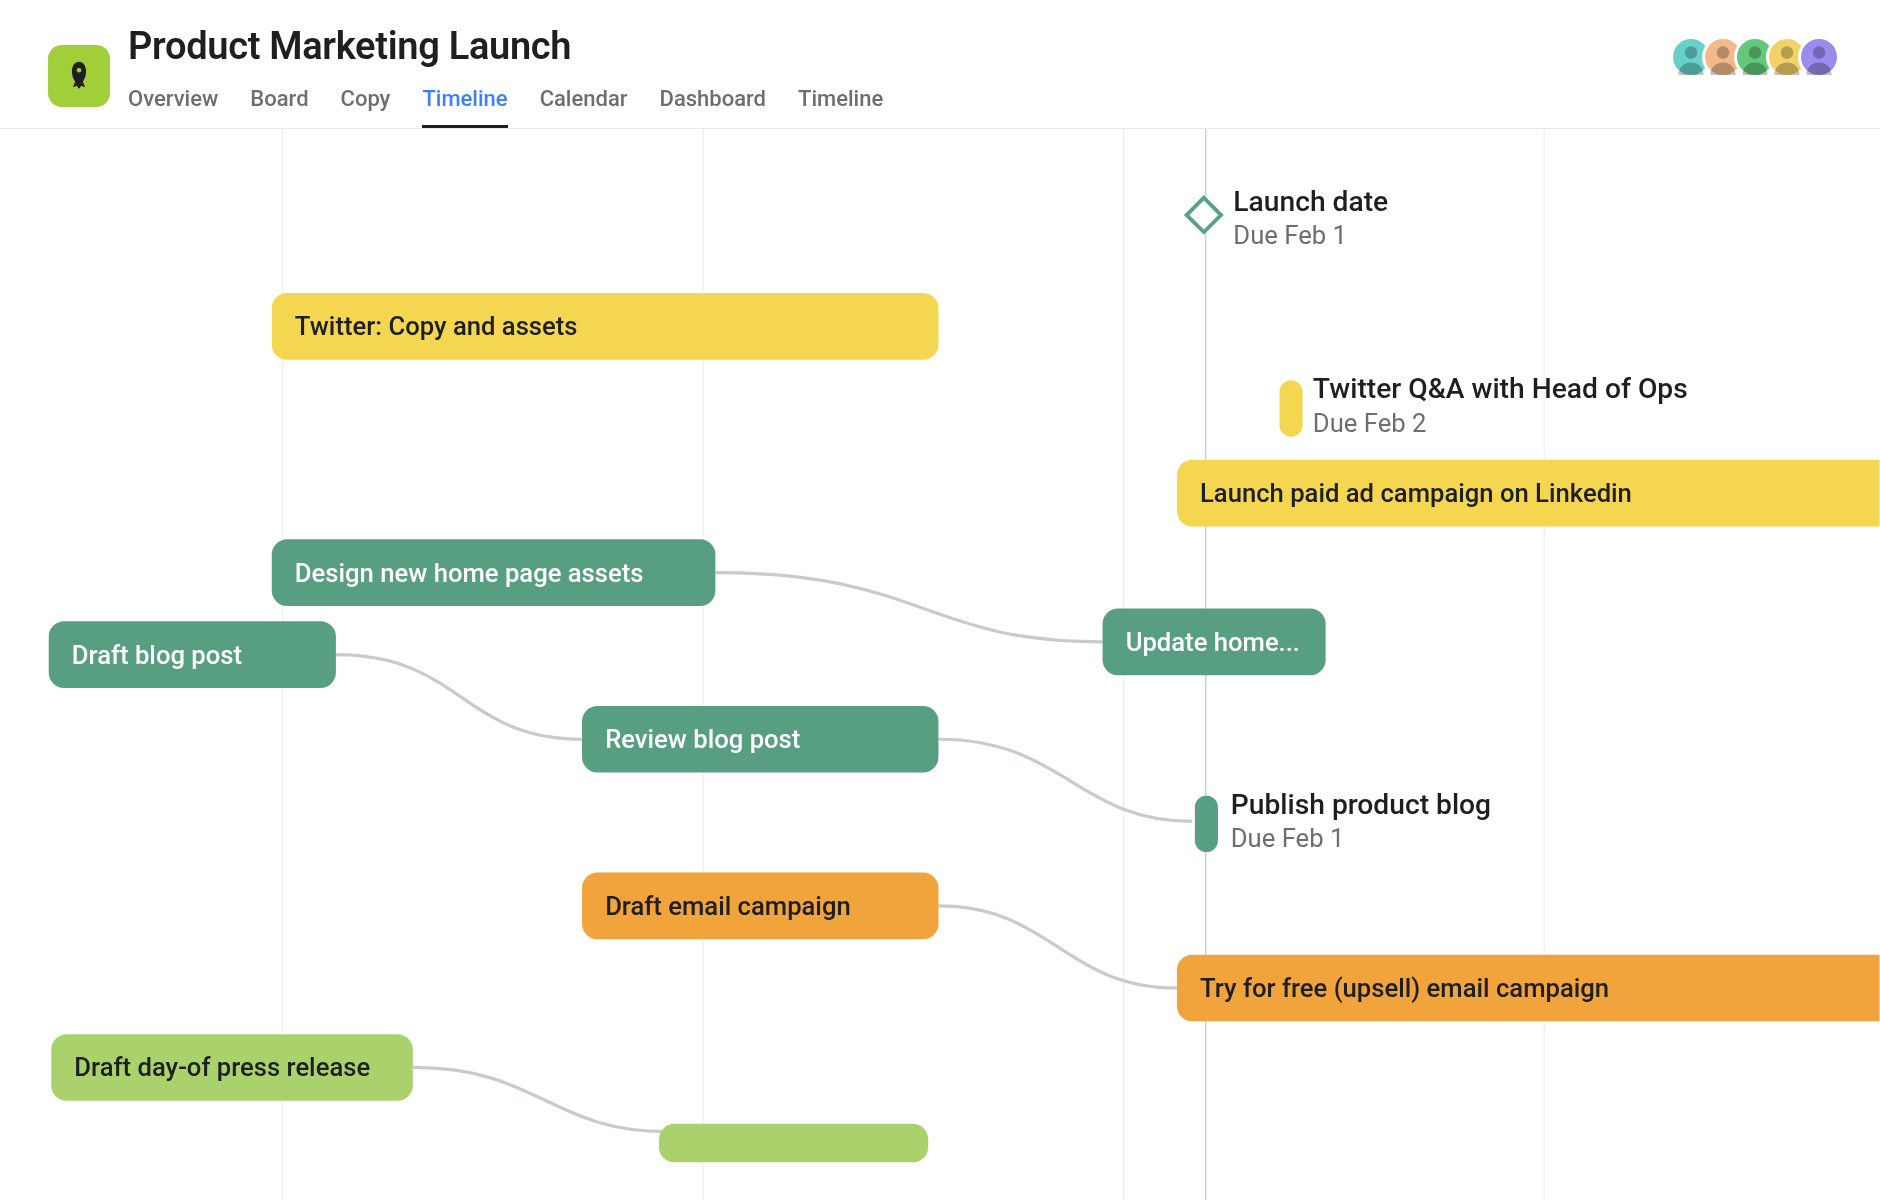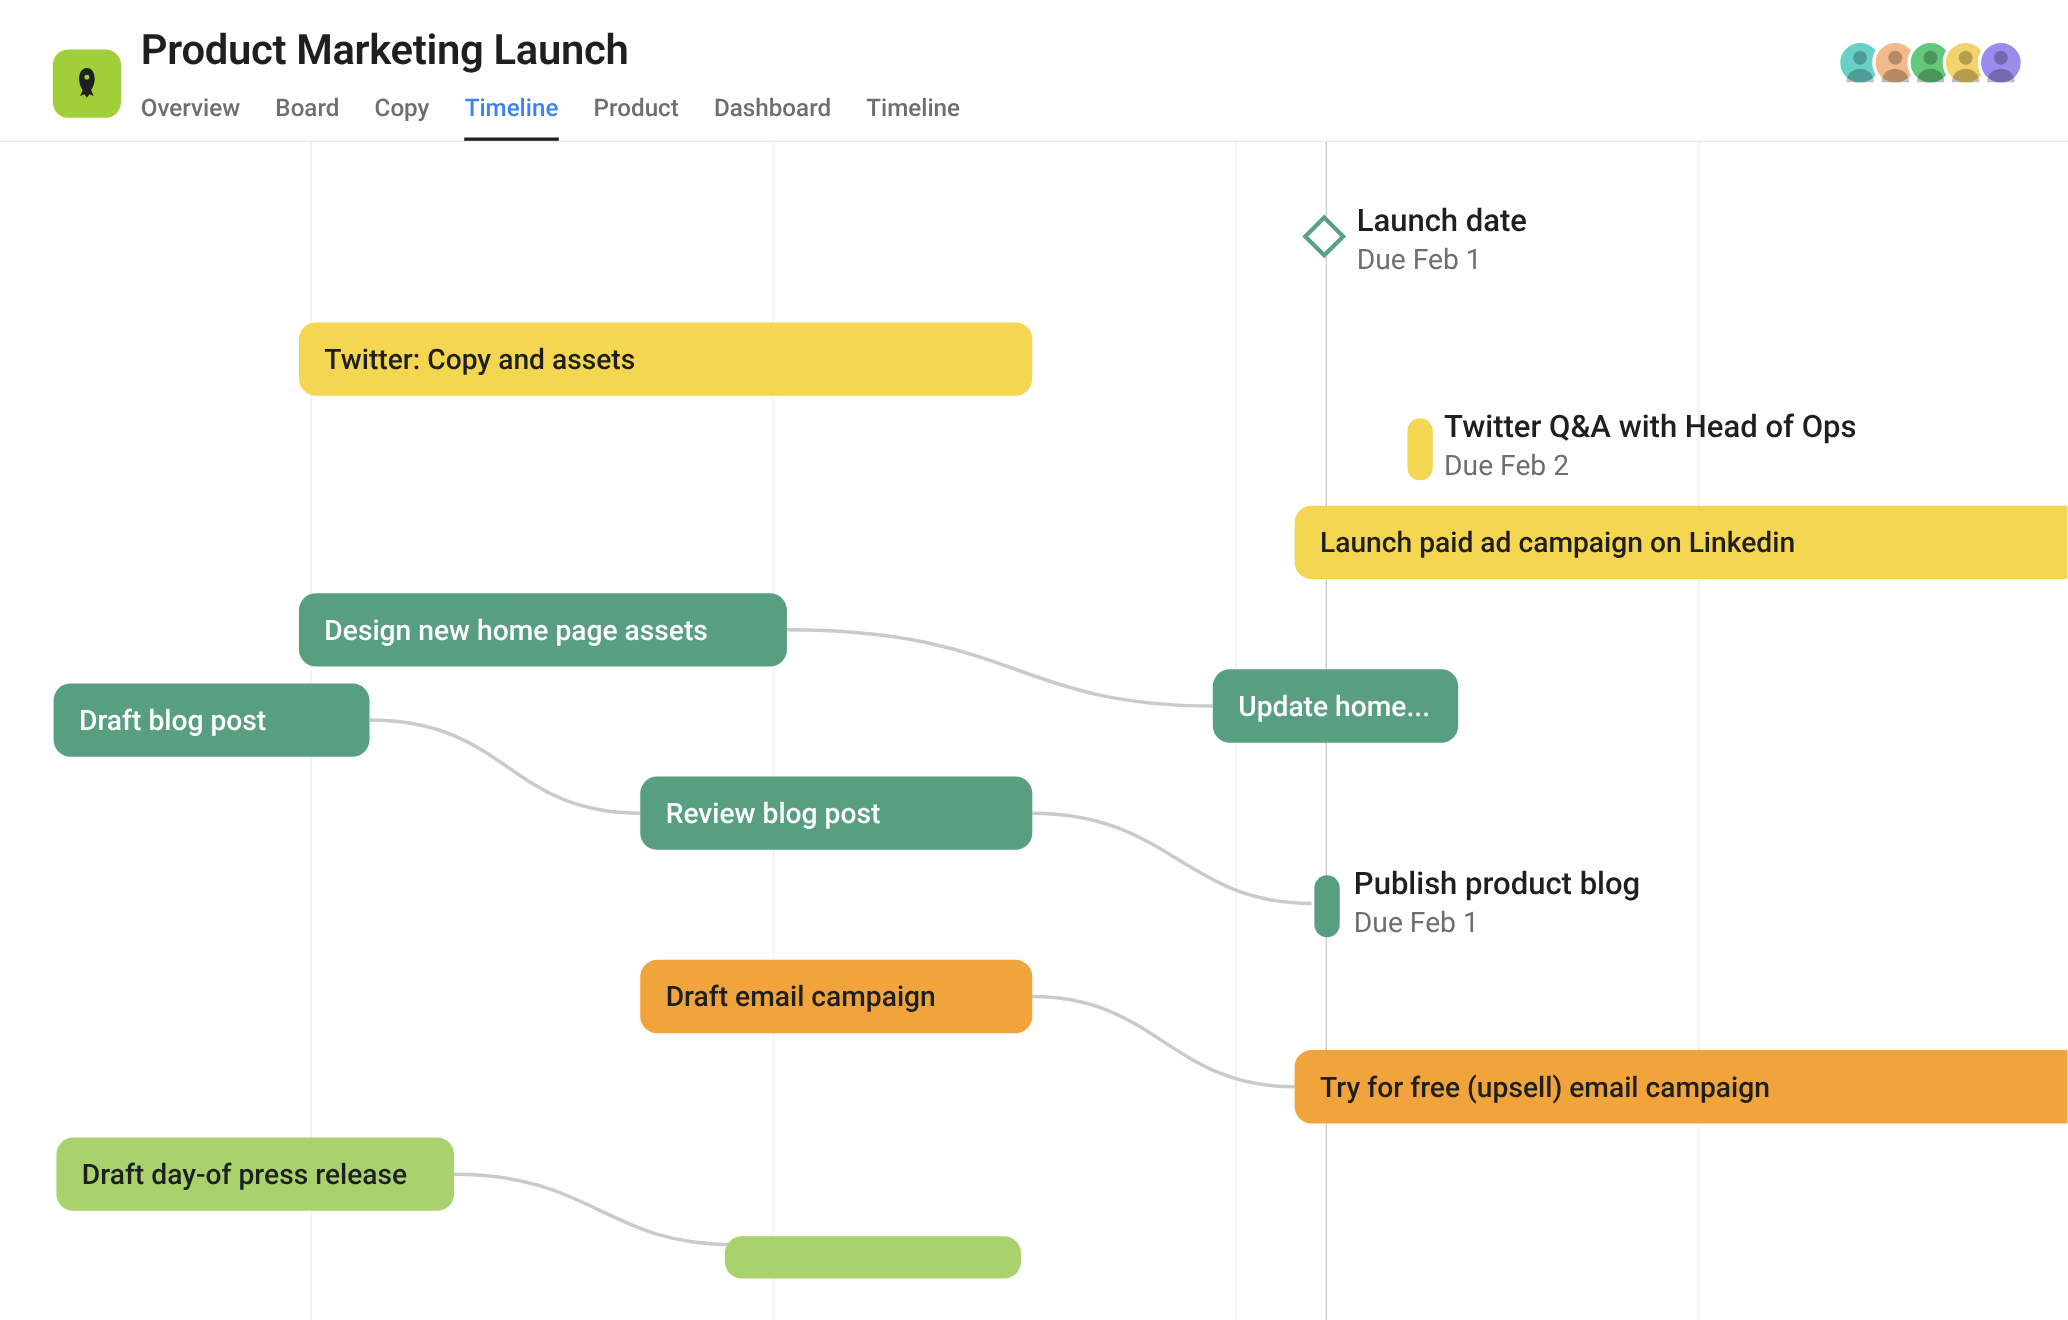--- a/index.html
+++ b/index.html
@@ -145,21 +145,21 @@
     </svg>
   </div>
   <div class="header-main">
     <div class="project-title">Product Marketing Launch</div>
 
     <div class="tabs">
       <div class="tab">Overview</div>
       <div class="tab">Board</div>
       <div class="tab">Copy</div>
       <div class="tab active">Timeline</div>
-      <div class="tab">Product</div>
+      <div class="tab">Calendar</div>
       <div class="tab">Dashboard</div>
       <div class="tab">Timeline</div>
     </div>
   </div>
 
   <div class="avatars">
     <div class="avatar" style="background:#67d1c8">
         <svg viewBox="0 0 40 40">
           <circle cx="20" cy="15" r="7" fill="rgba(0,0,0,0.25)"></circle>
           <path d="M6 40c0-9 7-14 14-14s14 5 14 14z" fill="rgba(0,0,0,0.25)"></path>

